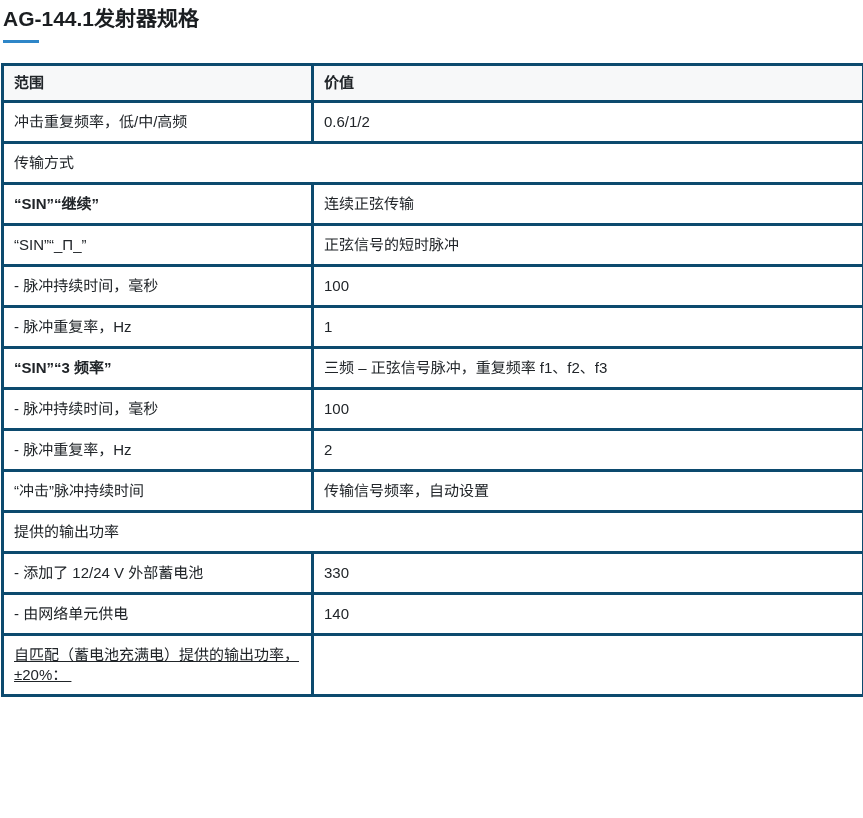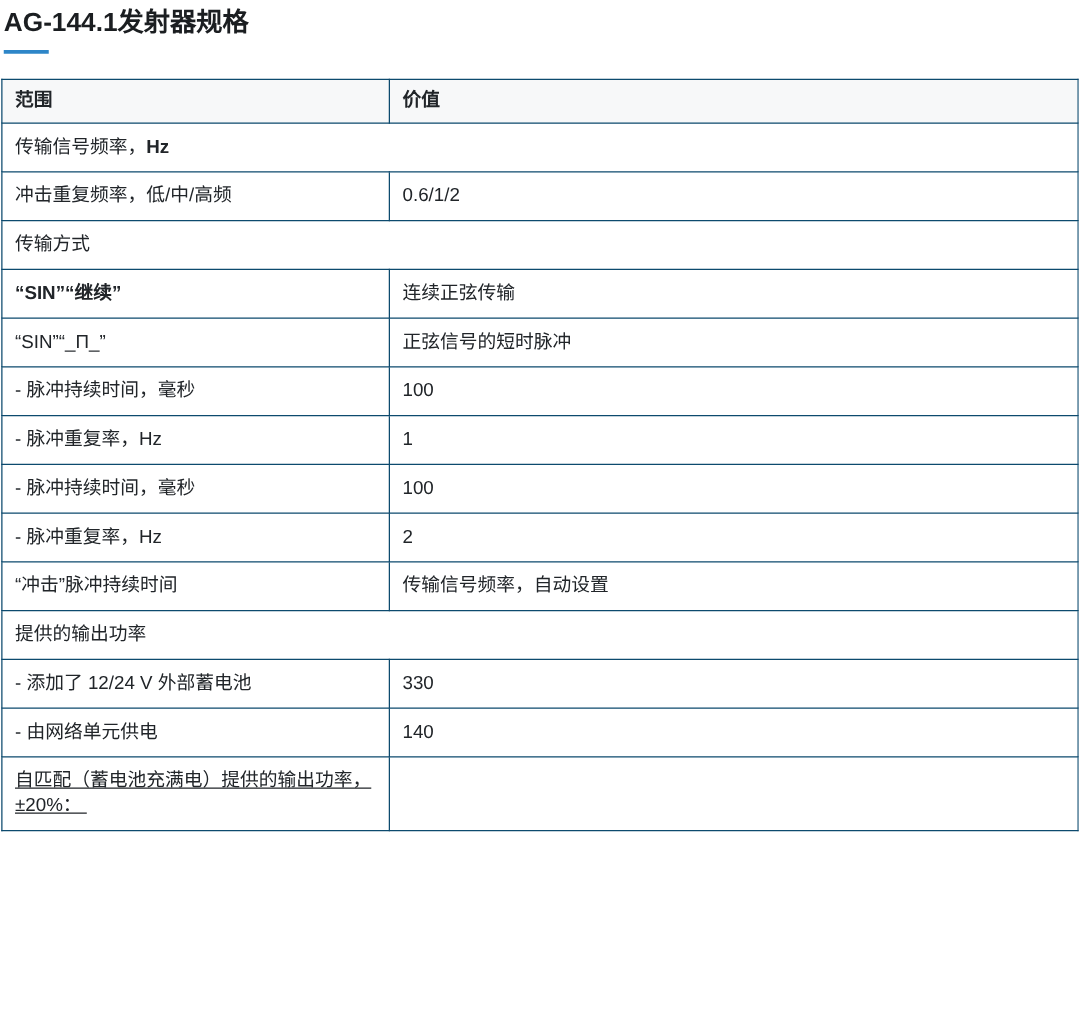--- a/index.html
+++ b/index.html
@@ -34,21 +34,21 @@
   }
   table.spec-table {
     border-collapse: collapse;
     table-layout: fixed;
     width: 861px;
     margin: 20px 0 0 1px;
     font-size: 15px;
   }
   table.spec-table th,
   table.spec-table td {
-    border: 1px solid #0c4a6e;
+    border: 3px solid #0c4a6e;
     text-align: left;
     vertical-align: middle;
     padding: 9px 10px;
     line-height: 20px;
     font-weight: 400;
     word-break: break-word;
   }
   table.spec-table thead th {
     background: #f7f8f9;
     font-weight: 700;
@@ -72,23 +72,20 @@
       <col style="width:551px">
     </colgroup>
     <thead>
       <tr>
         <th>范围</th>
         <th>价值</th>
       </tr>
     </thead>
     <tbody>
         <tr>
-          <td colspan="2"><span class="">传输信号频率，</span><span class="b ">Hz</span></td>
-        </tr>
-        <tr>
           <td><span class="">冲击重复频率，低/中/高频</span></td>
           <td><span class="">0.6/1/2</span></td>
         </tr>
         <tr>
           <td colspan="2"><span class="">传输方式</span></td>
         </tr>
         <tr>
           <td><span class="b ">“SIN”“继续”</span></td>
           <td><span class="">连续正弦传输</span></td>
         </tr>
@@ -96,20 +93,24 @@
           <td><span class="">“SIN”“_Π_”</span></td>
           <td><span class="">正弦信号的短时脉冲</span></td>
         </tr>
         <tr>
           <td><span class="">- 脉冲持续时间，毫秒</span></td>
           <td><span class="">100</span></td>
         </tr>
         <tr>
           <td><span class="">- 脉冲重复率，Hz</span></td>
           <td><span class="">1</span></td>
+        </tr>
+        <tr>
+          <td><span class="b ">“SIN”“3 频率”</span></td>
+          <td><span class="">三频 – 正弦信号脉冲，重复频率 f1、f2、f3</span></td>
         </tr>
         <tr>
           <td><span class="">- 脉冲持续时间，毫秒</span></td>
           <td><span class="">100</span></td>
         </tr>
         <tr>
           <td><span class="">- 脉冲重复率，Hz</span></td>
           <td><span class="">2</span></td>
         </tr>
         <tr>

